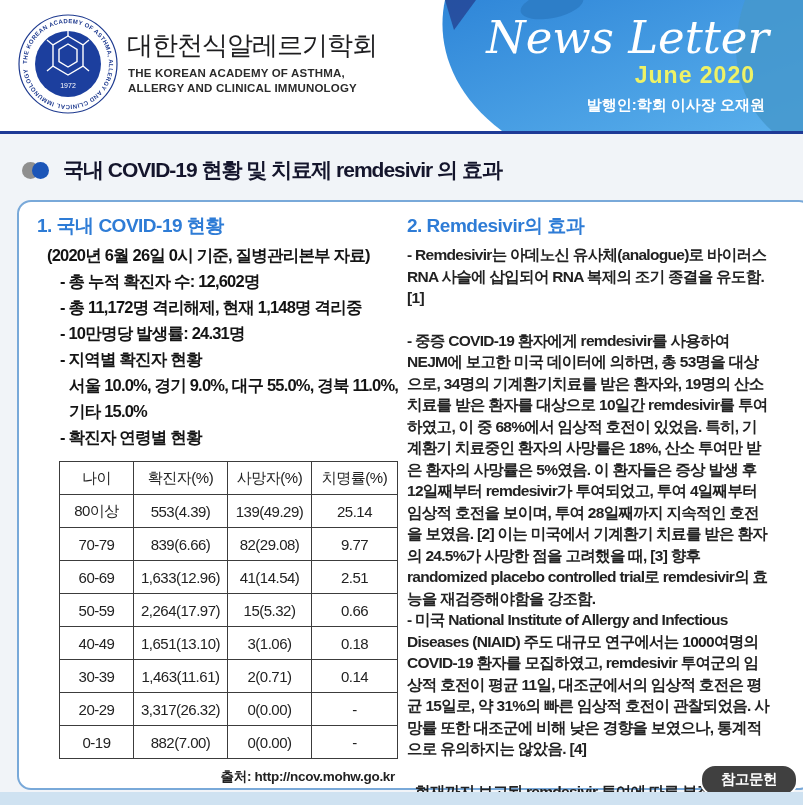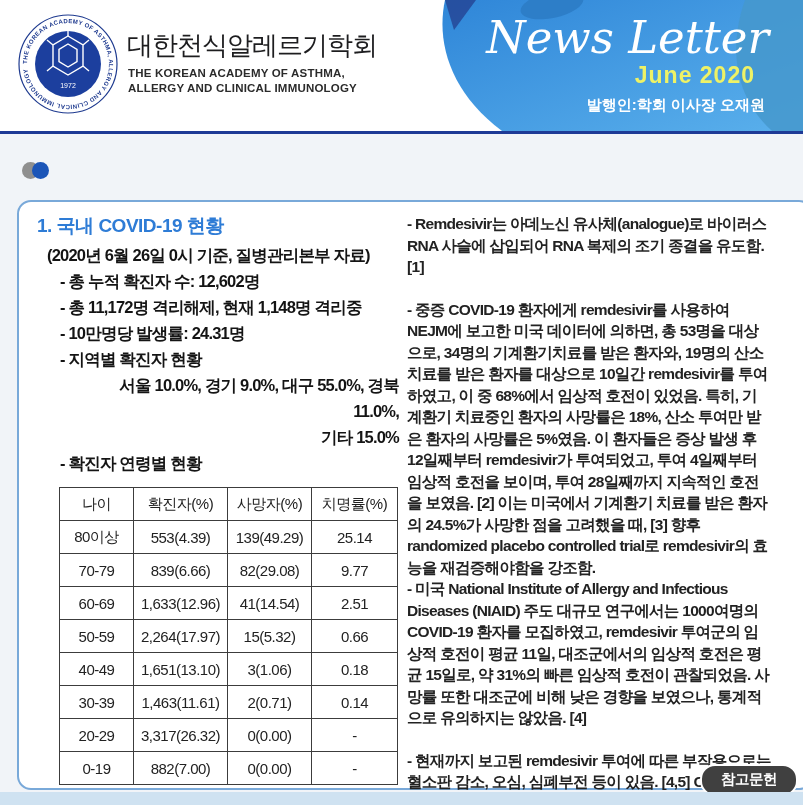--- a/index.html
+++ b/index.html
@@ -24,21 +24,21 @@
   .bullet-blue{display:inline-block;width:17px;height:17px;border-radius:50%;background:#1b55b8;margin-left:-7px;}
   .section-title{margin-left:14px;font-size:21px;font-weight:bold;color:#14152c;letter-spacing:-1px;white-space:nowrap;}
 
   
   .content-box{position:absolute;left:17px;top:200px;width:766px;height:586px;background:#ffffff;border:2px solid #79a9d9;border-radius:14px;padding-left:26px;}
   .col-left{position:absolute;left:18px;top:11px;width:362px;}
   .col-right{position:absolute;left:388px;top:11px;width:364px;}
   .col-heading{font-size:19px;font-weight:bold;color:#2e7cd6;letter-spacing:-0.5px;margin:0 0 3px 0;}
   .l-sub{font-size:16.5px;font-weight:bold;color:#141414;margin-left:10px;line-height:26px;letter-spacing:-0.8px;}
   .l-line{font-size:16.5px;font-weight:bold;color:#141414;margin-left:23px;line-height:26px;letter-spacing:-0.8px;}
-  .l-line.indent2{margin-left:40px;text-align:right;}
+  .l-line.indent2{margin-left:32px;}
 
   table.age-table{border-collapse:collapse;margin:11px 0 0 22px;}
   table.age-table th,table.age-table td{border:1px solid #3c3c3c;font-size:15px;font-weight:normal;color:#222;text-align:center;height:32px;padding:0 2px;letter-spacing:-0.5px;}
   .source{width:358px;text-align:right;font-size:13.5px;font-weight:600;color:#222;margin-top:9px;letter-spacing:-0.3px;}
 
   .para{font-size:15.5px;font-weight:600;color:#222;line-height:21.5px;letter-spacing:-0.7px;margin:0;text-align:left;}
   .para.gap-below{margin-bottom:21px;}
   .col-right .col-heading{margin-bottom:5px;}
 
   .ref-button{position:absolute;right:13px;bottom:-8px;background:#404040;color:#ffffff;font-size:14.5px;font-weight:bold;padding:4px 19px 5px;border:2px solid #ffffff;border-radius:15px;cursor:pointer;letter-spacing:-0.5px;}
@@ -96,20 +96,21 @@
       <div class="nl-title">News Letter</div>
       <div class="nl-issue">June 2020</div>
       <div class="nl-pub">발행인:학회 이사장 오재원</div>
     </div>
   </div>
   <div class="header-divider"></div>
 
   <div class="section-head">
     <span class="bullet-gray"></span>
     <span class="bullet-blue"></span>
+    <span class="section-title">국내 COVID-19 현황 및 치료제 remdesivir 의 효과</span>
   </div>
 
   <div class="content-box">
 
     <div class="col-left">
       <div class="col-heading">1. 국내 COVID-19 현황</div>
       <div class="l-sub">(2020년 6월 26일 0시 기준, 질병관리본부 자료)</div>
       <div class="l-line">- 총 누적 확진자 수: 12,602명</div>
       <div class="l-line">- 총 11,172명 격리해제, 현재 1,148명 격리중</div>
       <div class="l-line">- 10만명당 발생률: 24.31명</div>
@@ -182,20 +183,21 @@
               <td>0(0.00)</td>
               <td>-</td>
           </tr>
         </tbody>
       </table>
 
       <div class="source">출처: http://ncov.mohw.go.kr</div>
     </div>
 
     <div class="col-right">
+      <div class="col-heading">2. Remdesivir의 효과</div>
       <p class="para gap-below">- Remdesivir는 아데노신 유사체(analogue)로 바이러스 RNA 사슬에 삽입되어 RNA 복제의 조기 종결을 유도함. [1]</p>
       <p class="para">- 중증 COVID-19 환자에게 remdesivir를 사용하여 NEJM에 보고한 미국 데이터에 의하면, 총 53명을 대상으로, 34명의 기계환기치료를 받은 환자와, 19명의 산소 치료를 받은 환자를 대상으로 10일간 remdesivir를 투여하였고, 이 중 68%에서 임상적 호전이 있었음. 특히, 기계환기 치료중인 환자의 사망률은 18%, 산소 투여만 받은 환자의 사망률은 5%였음. 이 환자들은 증상 발생 후 12일째부터 remdesivir가 투여되었고, 투여 4일째부터 임상적 호전을 보이며, 투여 28일째까지 지속적인 호전을 보였음. [2] 이는 미국에서 기계환기 치료를 받은 환자의 24.5%가 사망한 점을 고려했을 때, [3] 향후 randomized placebo controlled trial로 remdesivir의  효능을 재검증해야함을 강조함.</p>
       <p class="para gap-below">- 미국 National Institute of Allergy and Infectious Diseases (NIAID) 주도 대규모 연구에서는 1000여명의 COVID-19 환자를 모집하였고, remdesivir 투여군의 임상적 호전이 평균 11일, 대조군에서의 임상적 호전은 평균 15일로, 약 31%의 빠른 임상적 호전이 관찰되었음. 사망률 또한 대조군에 비해 낮은 경향을 보였으나, 통계적으로 유의하지는 않았음. [4]</p>
       <p class="para">- 현재까지 보고된 remdesivir 투여에 따른 부작용으로는 혈소판 감소, 오심, 심폐부전 등이 있음. [4,5] COVID-19환자에서 remdesivir 투여하는 6개의 임상시험이 완료 또는 진행 중으로, 향후 remdesivir의 투여 기준, 용량, 기간 및 효과 등이 명확해질 것으로 보임. [6]</p>
     </div>
 
     <div class="ref-button">참고문헌</div>
   </div>
 
   <div class="bottom-strip"></div>

